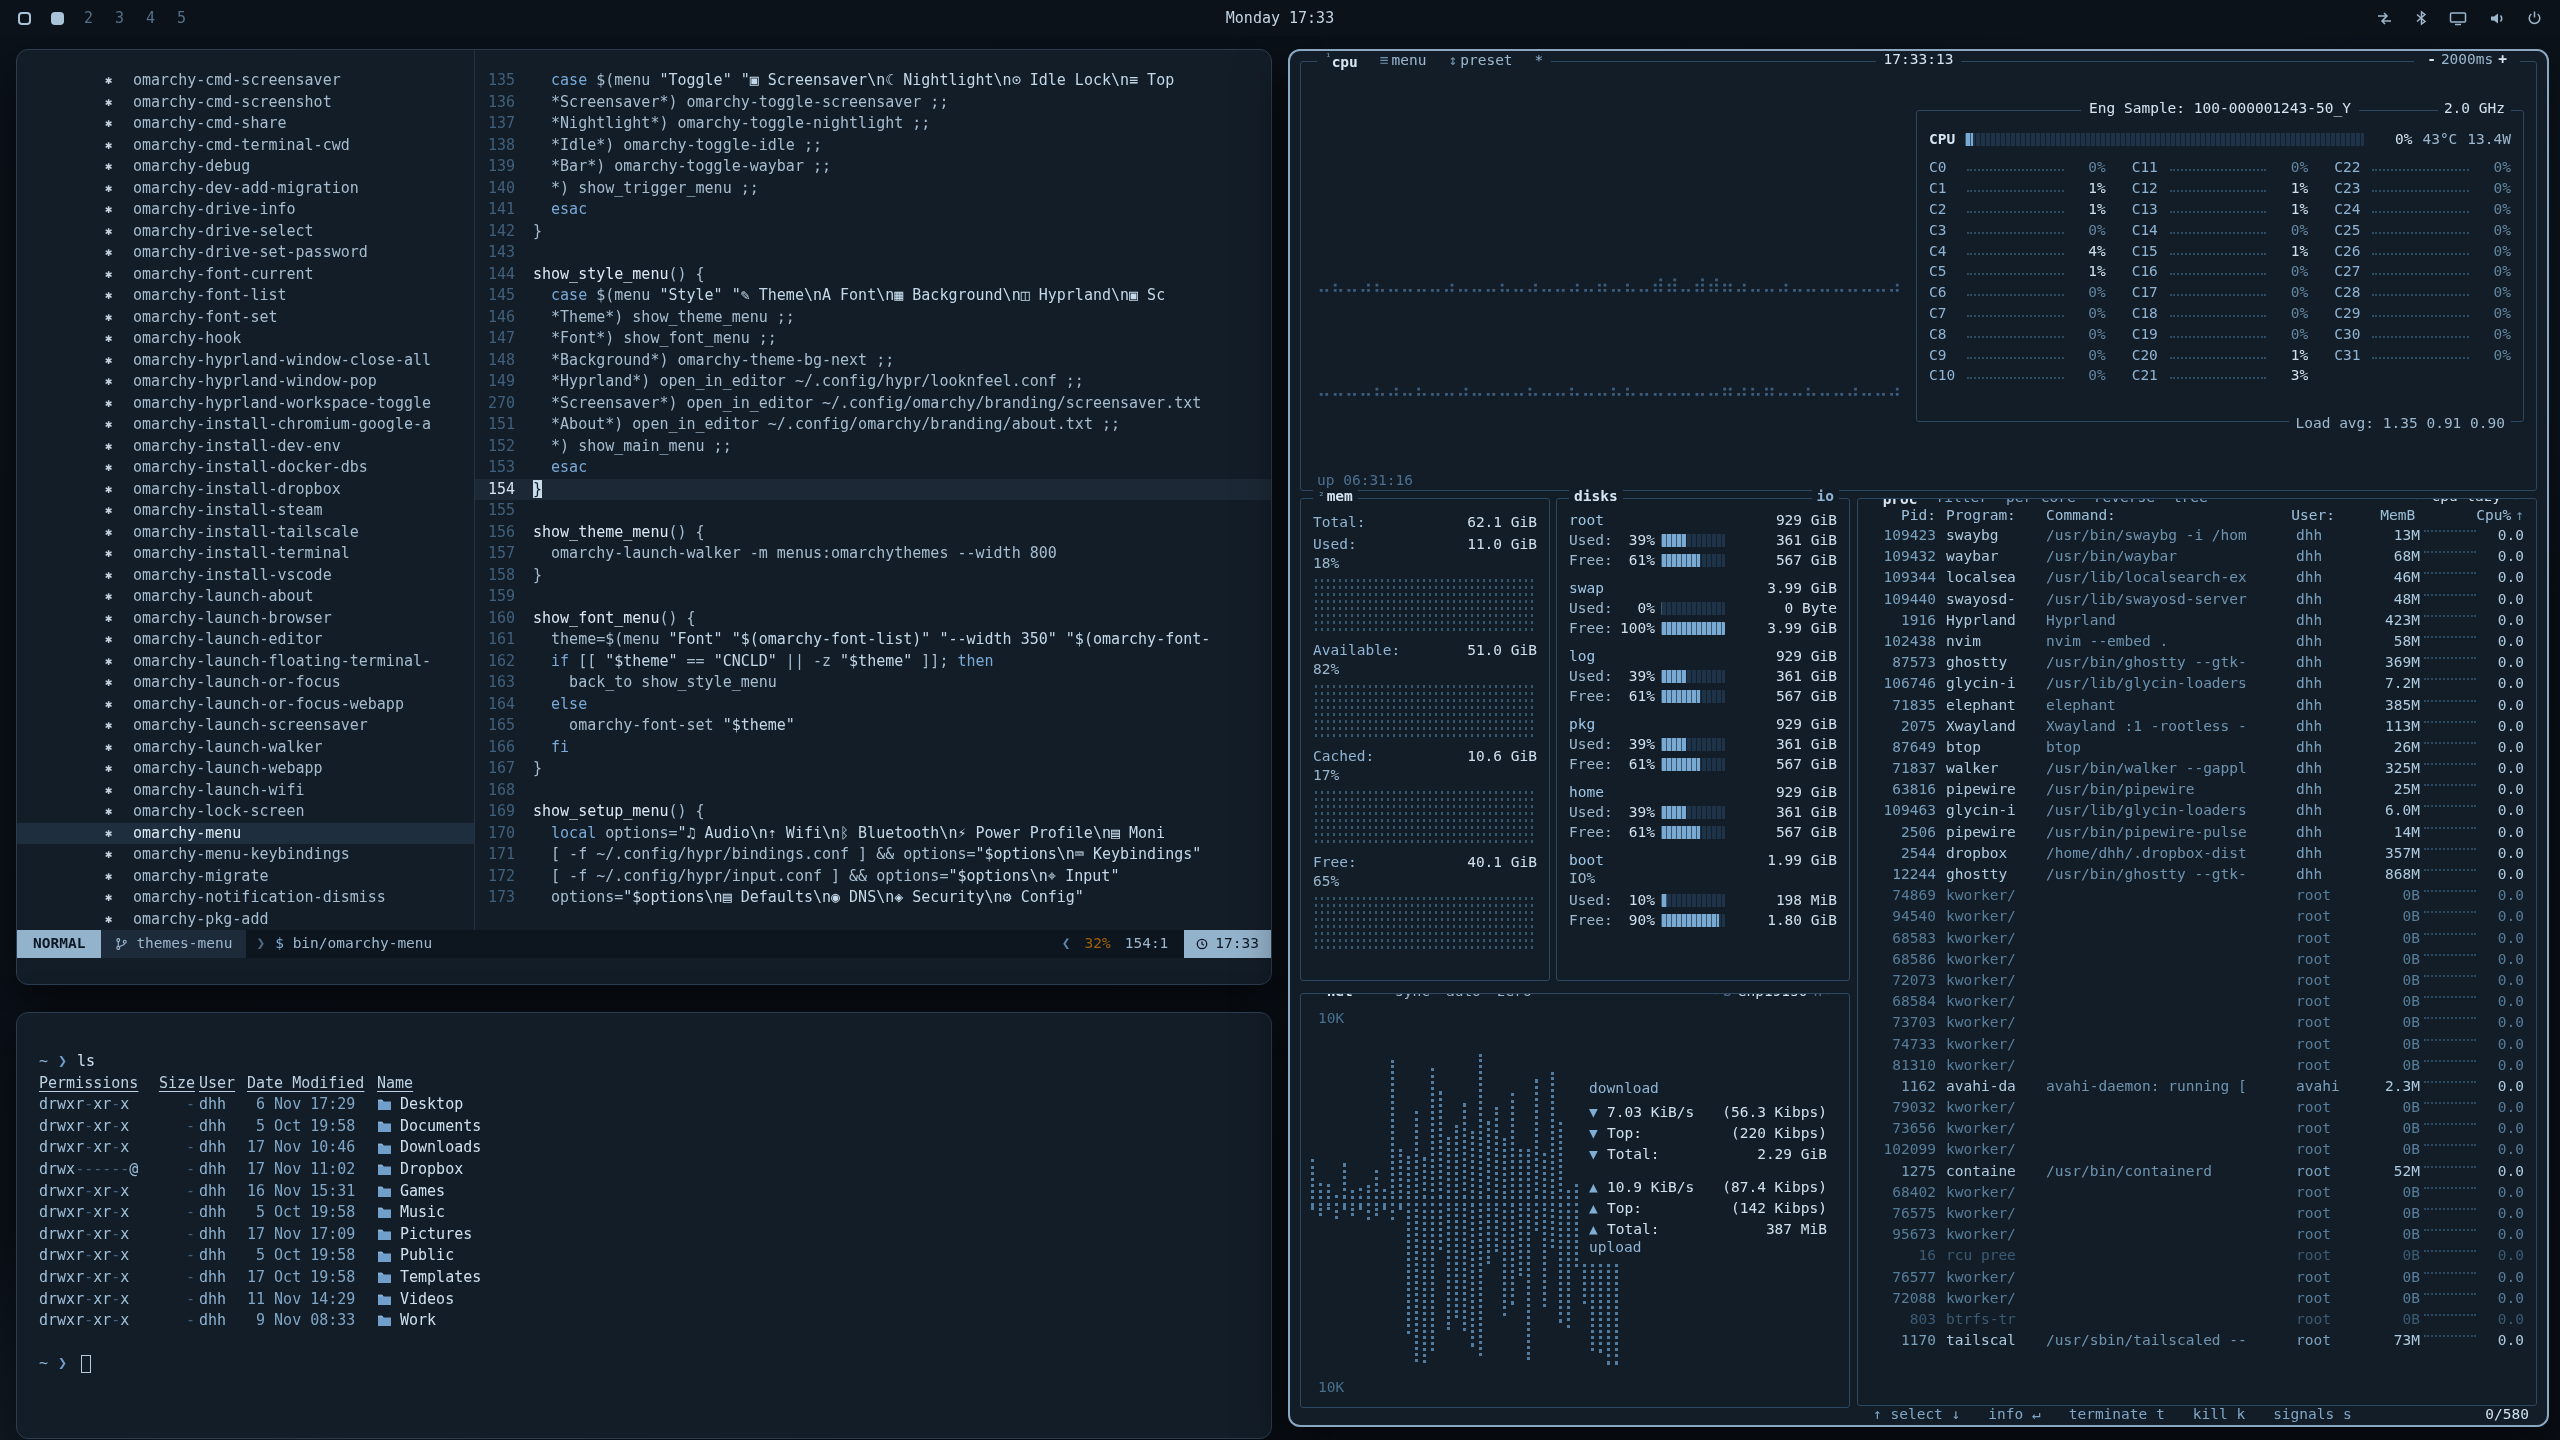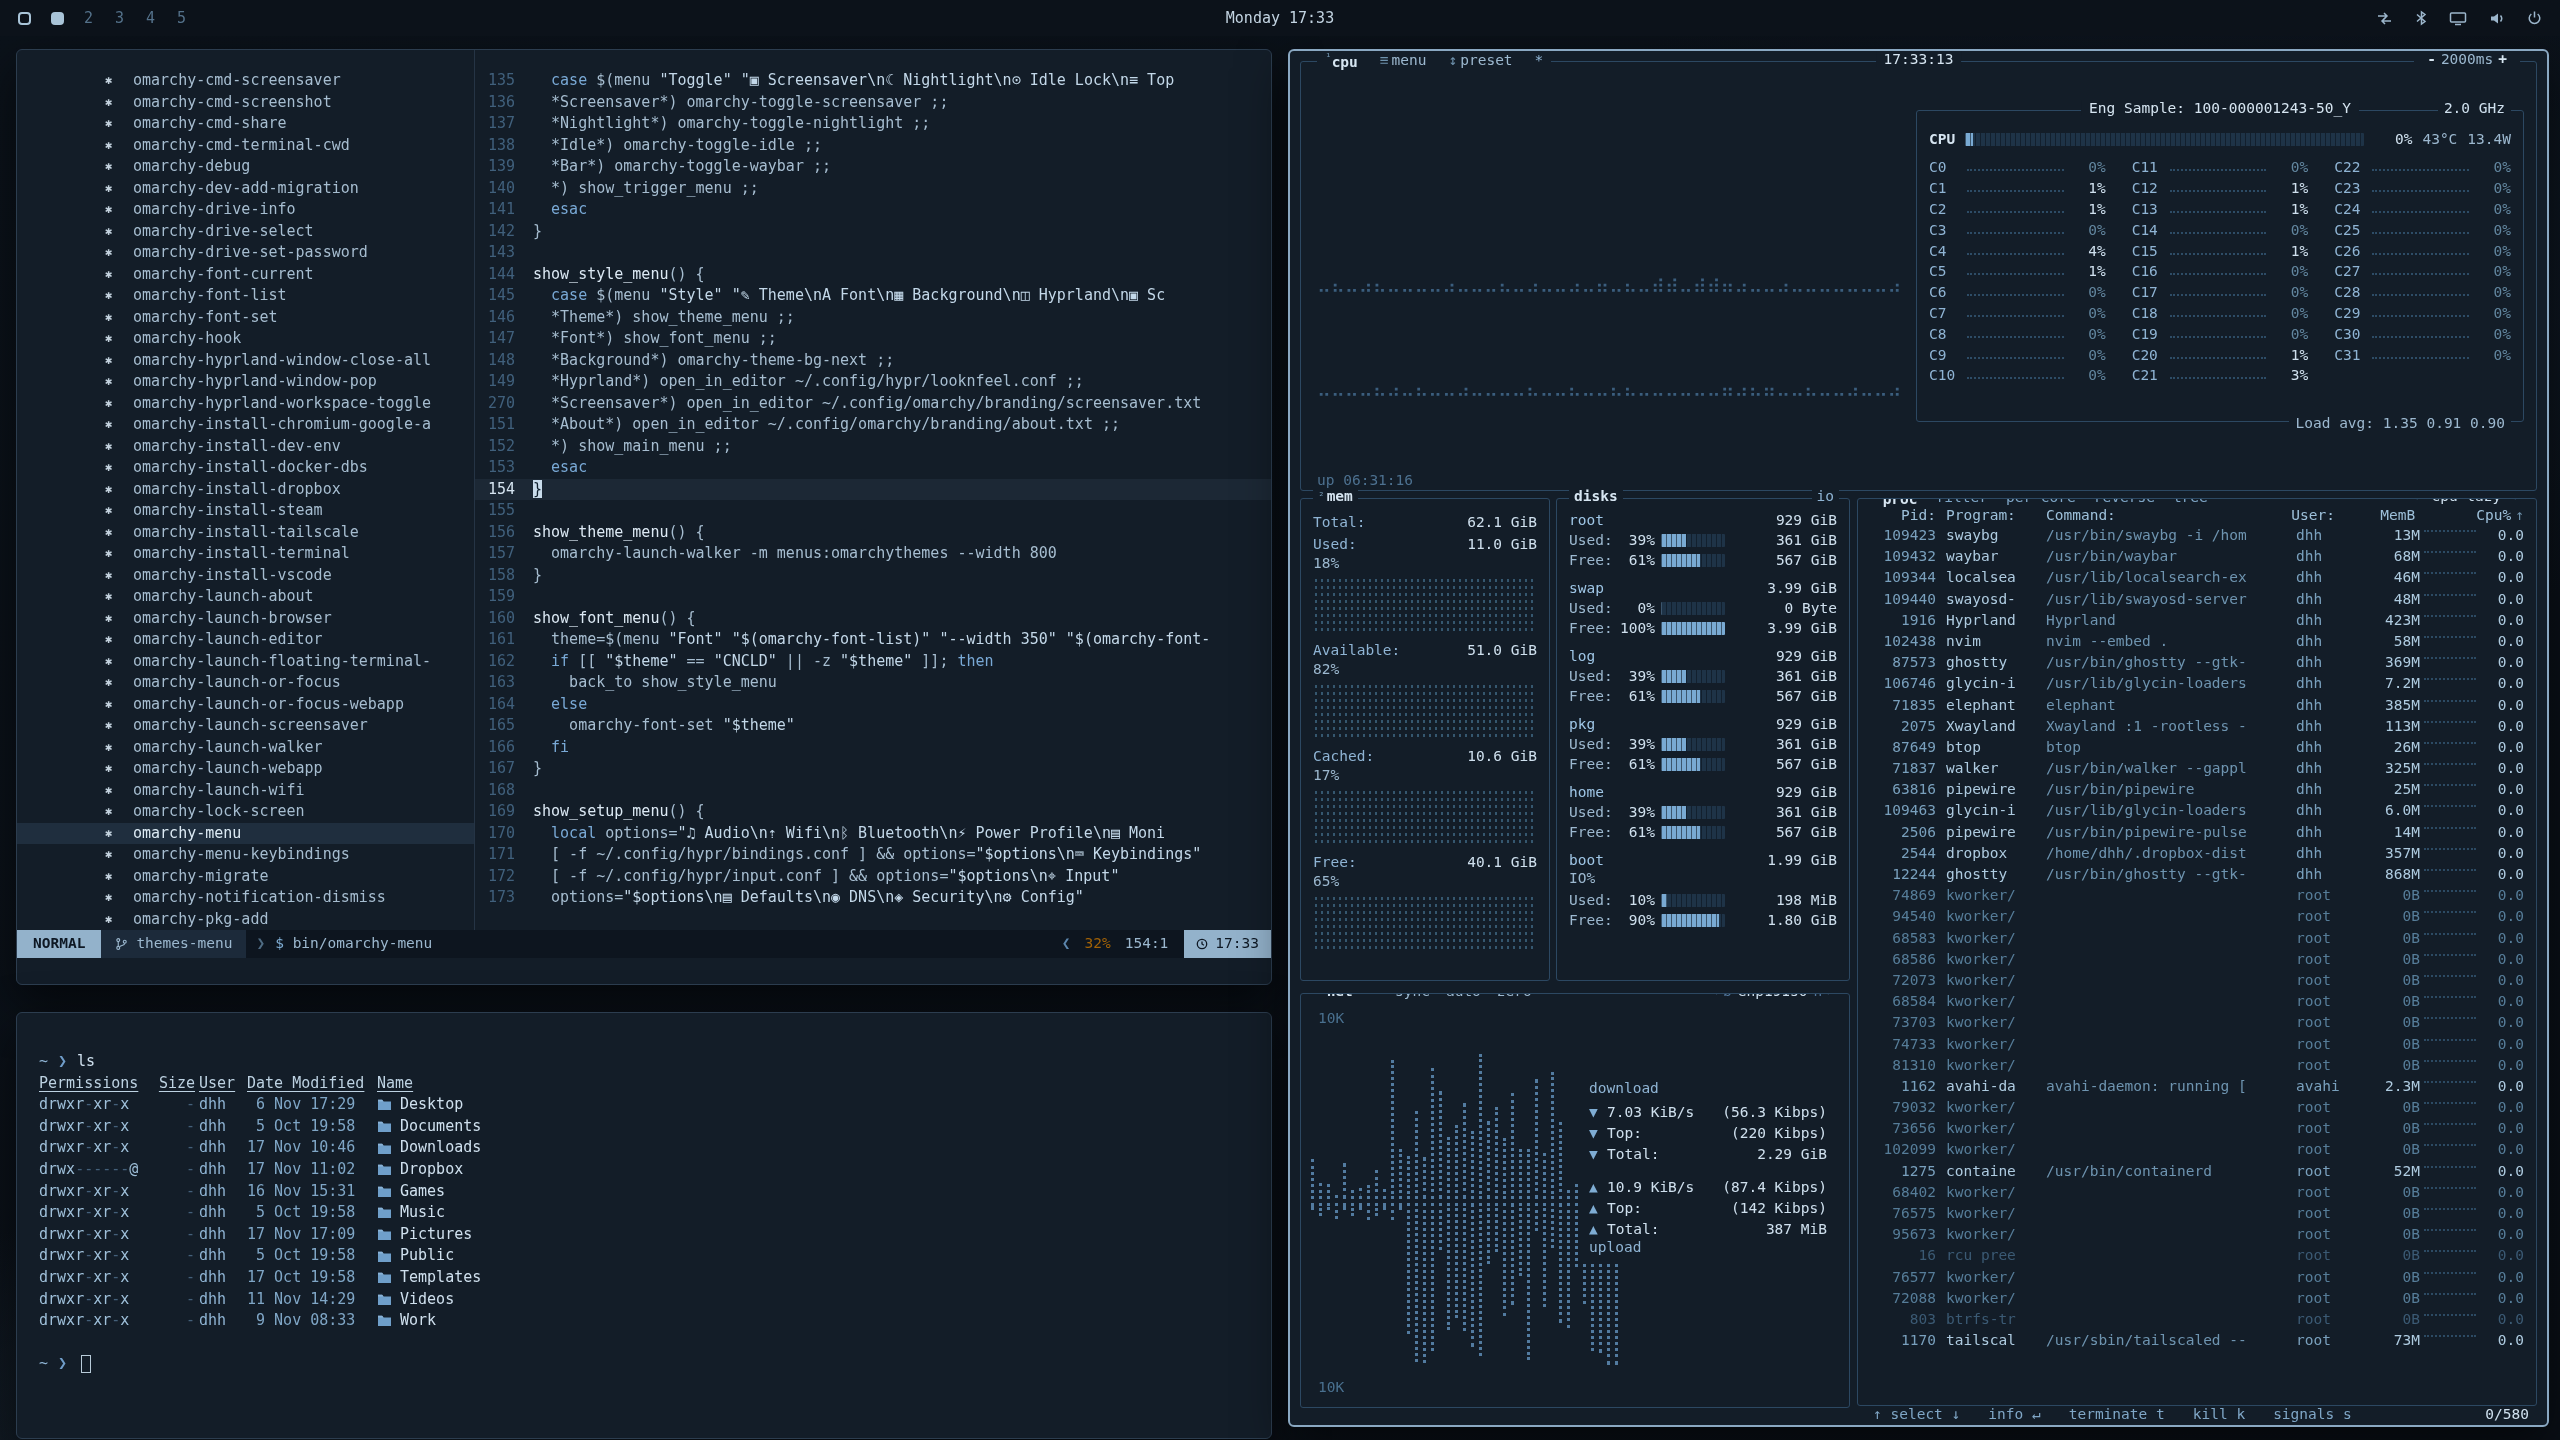--- a/index.html
+++ b/index.html
@@ -31,21 +31,21 @@
   .tb-left{display:flex;align-items:center;gap:20px}
   .ws-outline{width:13px;height:13px;border:2px solid #a9c4d8;border-radius:4px}
   .ws-filled{width:13px;height:13px;background:#a9c4d8;border-radius:4px}
   #ws-nums{display:flex;gap:22px}
   .ws-num{color:#54718a}
   .tb-clock{position:absolute;left:50%;transform:translateX(-50%);color:#c3d4e2}
   .tb-tray{margin-left:auto;display:flex;gap:22px;align-items:center}
   .tb-tray svg{display:block}
 
   
-  .win{position:absolute;background:var(--win);border:1px solid var(--border);border-radius:6px;
+  .win{position:absolute;background:var(--win);border:1px solid var(--border);border-radius:12px;
     box-shadow:0 18px 50px rgba(0,0,0,.55)}
   .nvim{left:16px;top:49px;width:1256px;height:936px;display:flex;flex-direction:column;font-size:15px;line-height:21.5px}
   .term{left:16px;top:1012px;width:1256px;height:427px;overflow:hidden}
   .btop{left:1288px;top:49px;width:1261px;height:1378px;border:2px solid var(--focus);font-size:14.5px;overflow:hidden}
 
   
   .nv-body{display:flex;flex:1;overflow:hidden}
   .filepane{width:458px;border-right:1px solid #253445;padding-top:20px;overflow:hidden;flex:none}
   .frow{display:flex;gap:8px;height:21.5px;align-items:center;padding-left:88px;white-space:pre}
   .frow.sel{background:#1f2e3e}
@@ -93,21 +93,21 @@
   .c-name{flex:1;display:flex;align-items:center;gap:8px;color:var(--value)}
   .fico{width:15px;height:13px;flex:none}
   .t-blank{height:21.6px}
   .t-cursor{width:10px;height:18px;border:1.5px solid #b8cbd9;margin-left:4px}
 
   
   .box{position:absolute;border:1px solid #2c4862;border-radius:3px}
   .btitle{position:absolute;top:-11px;left:12px;background:var(--win);padding:0 5px;display:flex;gap:2px;
     align-items:center;color:var(--fg-bright);font-weight:bold;z-index:3}
   .btitle sup{color:#6f93ae;font-weight:normal;font-size:11px}
-  .btitle.right{left:auto;right:10px;color:var(--label);font-weight:normal}
+  .btitle.right{left:auto;right:10px;color:var(--label);font-weight:bold}
   .dim{color:#51759a}
 
   .cpubox{left:10px;right:10px;top:10px;height:430px}
   .tabs{position:absolute;top:-11px;left:16px;display:flex;gap:22px;background:var(--win);padding:0 8px;z-index:3;align-items:center}
   .tab sup{color:#6f93ae;font-size:11px}
   .tab b{color:var(--fg-bright)}
   .tab i{font-style:normal;color:#6f93ae;margin-right:3px}
   .tab span{color:#9cb8cf}
   .tabstar{color:var(--label)}
   .btime{position:absolute;top:-11px;left:50%;transform:translateX(-50%);background:var(--win);padding:0 8px;color:var(--fg-bright);z-index:3}

